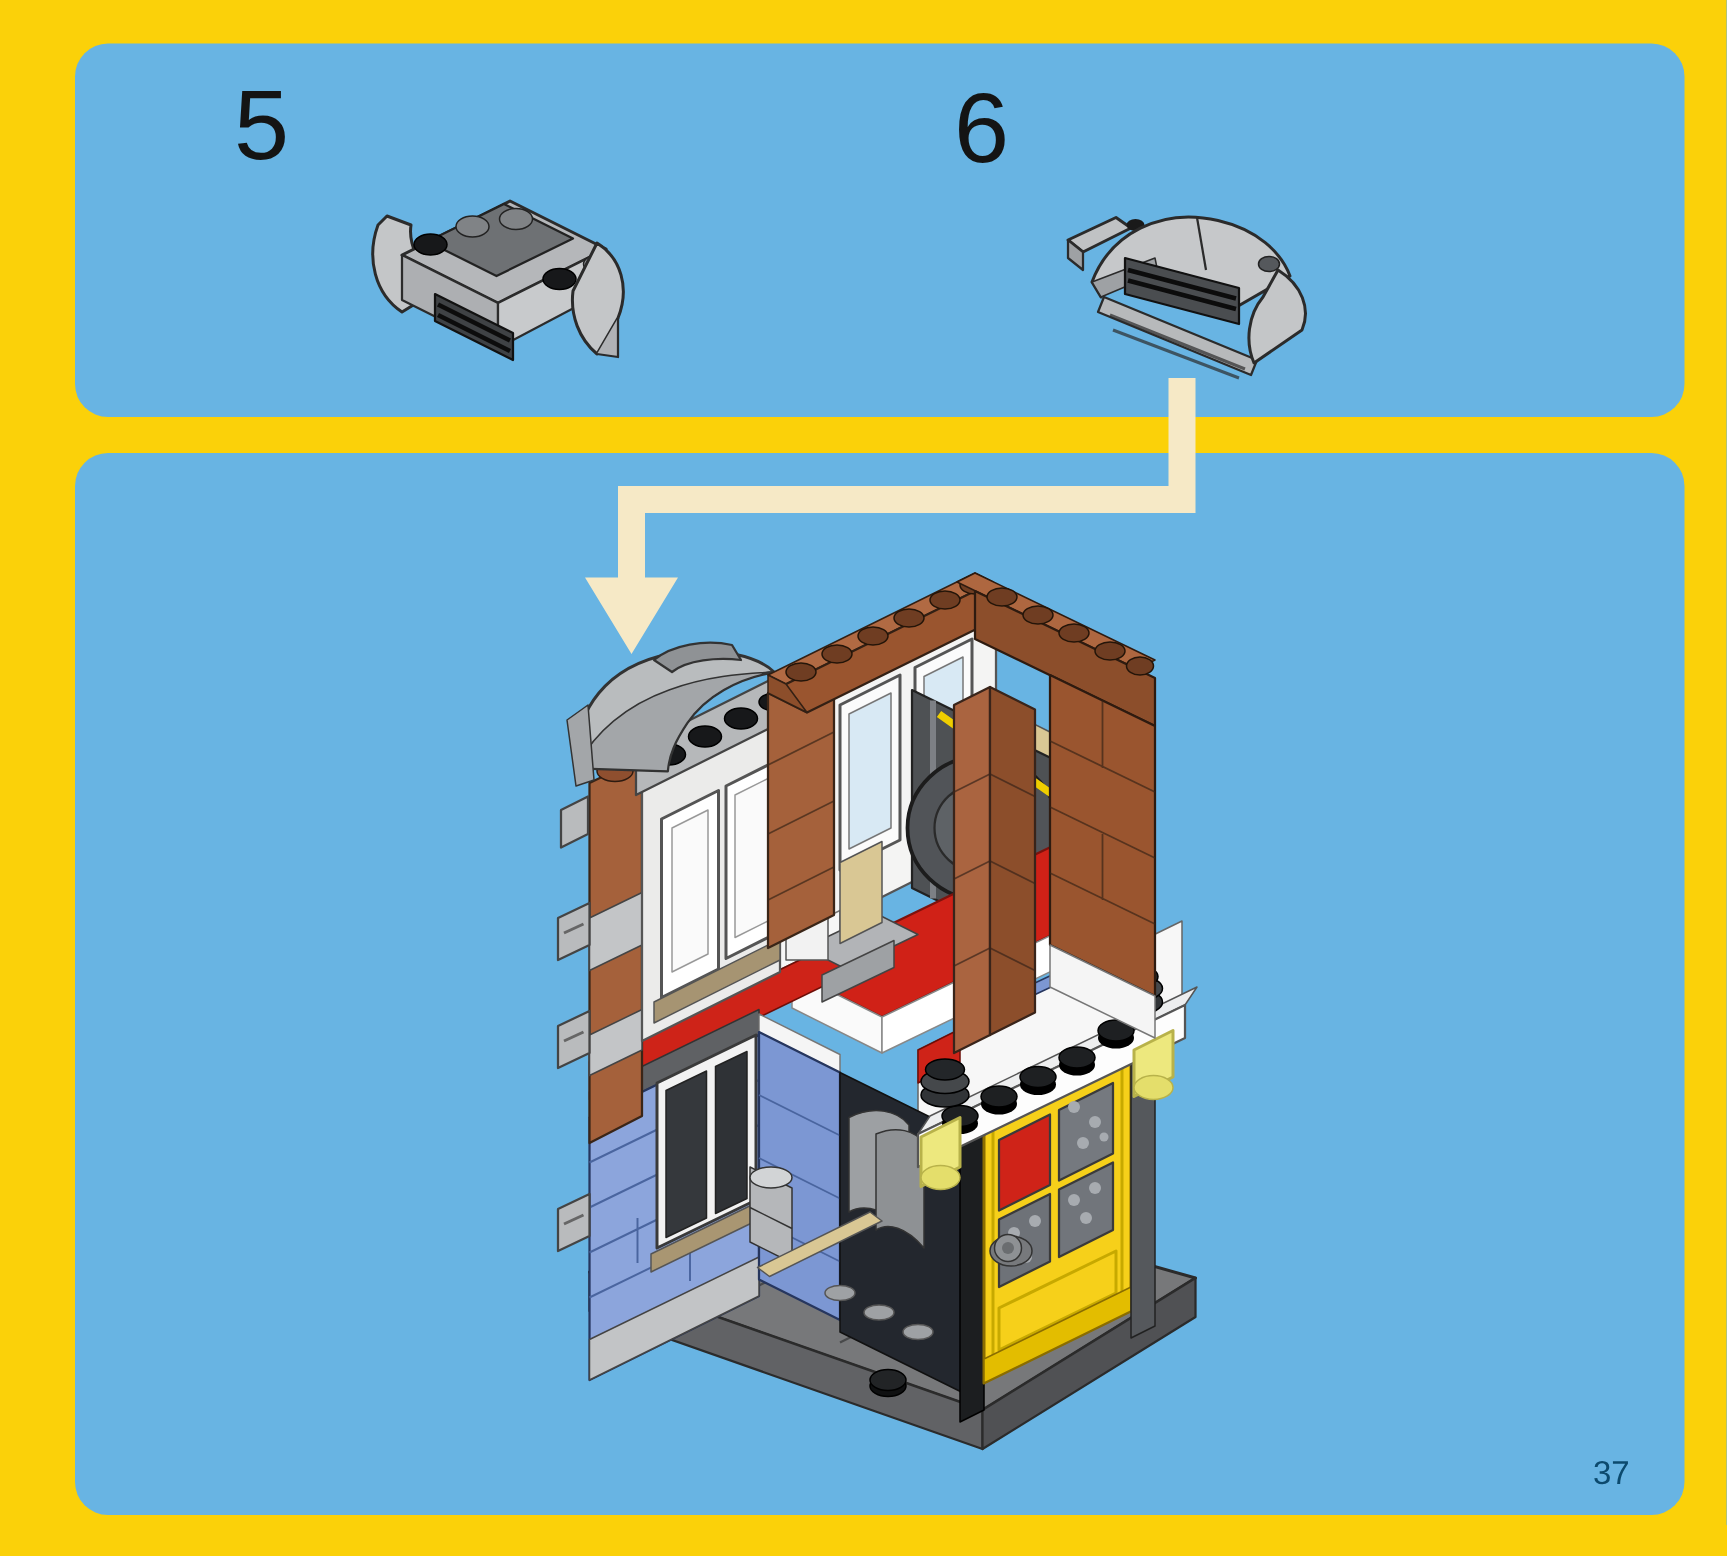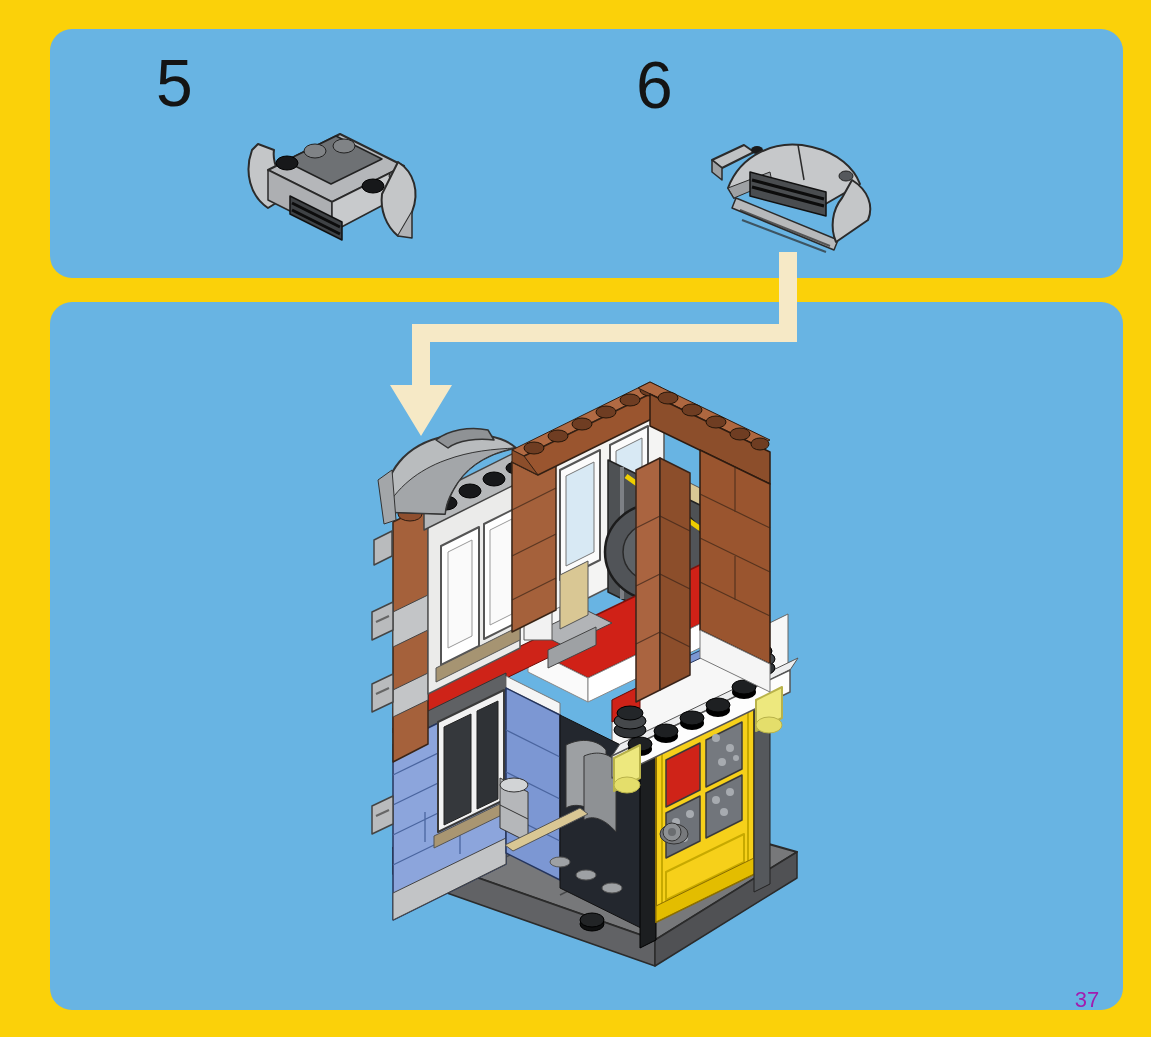--- a/index.html
+++ b/index.html
@@ -14,22 +14,22 @@
   }
   #panel-steps{top:29px;height:249px;}
   #panel-main{top:302px;height:708px;}
   .step-num{
     position:absolute;color:#141414;font-size:66px;line-height:1;
     letter-spacing:-1px;z-index:3;
   }
   #step5-num{left:156px;top:50px;}
   #step6-num{left:636px;top:52px;}
   #page-num{
-    position:absolute;left:1062px;top:971px;width:50px;text-align:center;
-    color:#a21caf;font-size:22px;line-height:1;z-index:3;margin-top:18px;
+    position:absolute;left:1062px;top:971px;width:50px;text-align:left;
+    color:#0c4a6e;font-size:22px;line-height:1;z-index:3;
   }
   #art{position:absolute;left:0;top:0;z-index:2;pointer-events:none;}
 </style>
 </head>
 <body>
 
 <div class="panel" id="panel-steps"></div>
 <div class="panel" id="panel-main"></div>
 
 <div class="step-num" id="step5-num">5</div>

